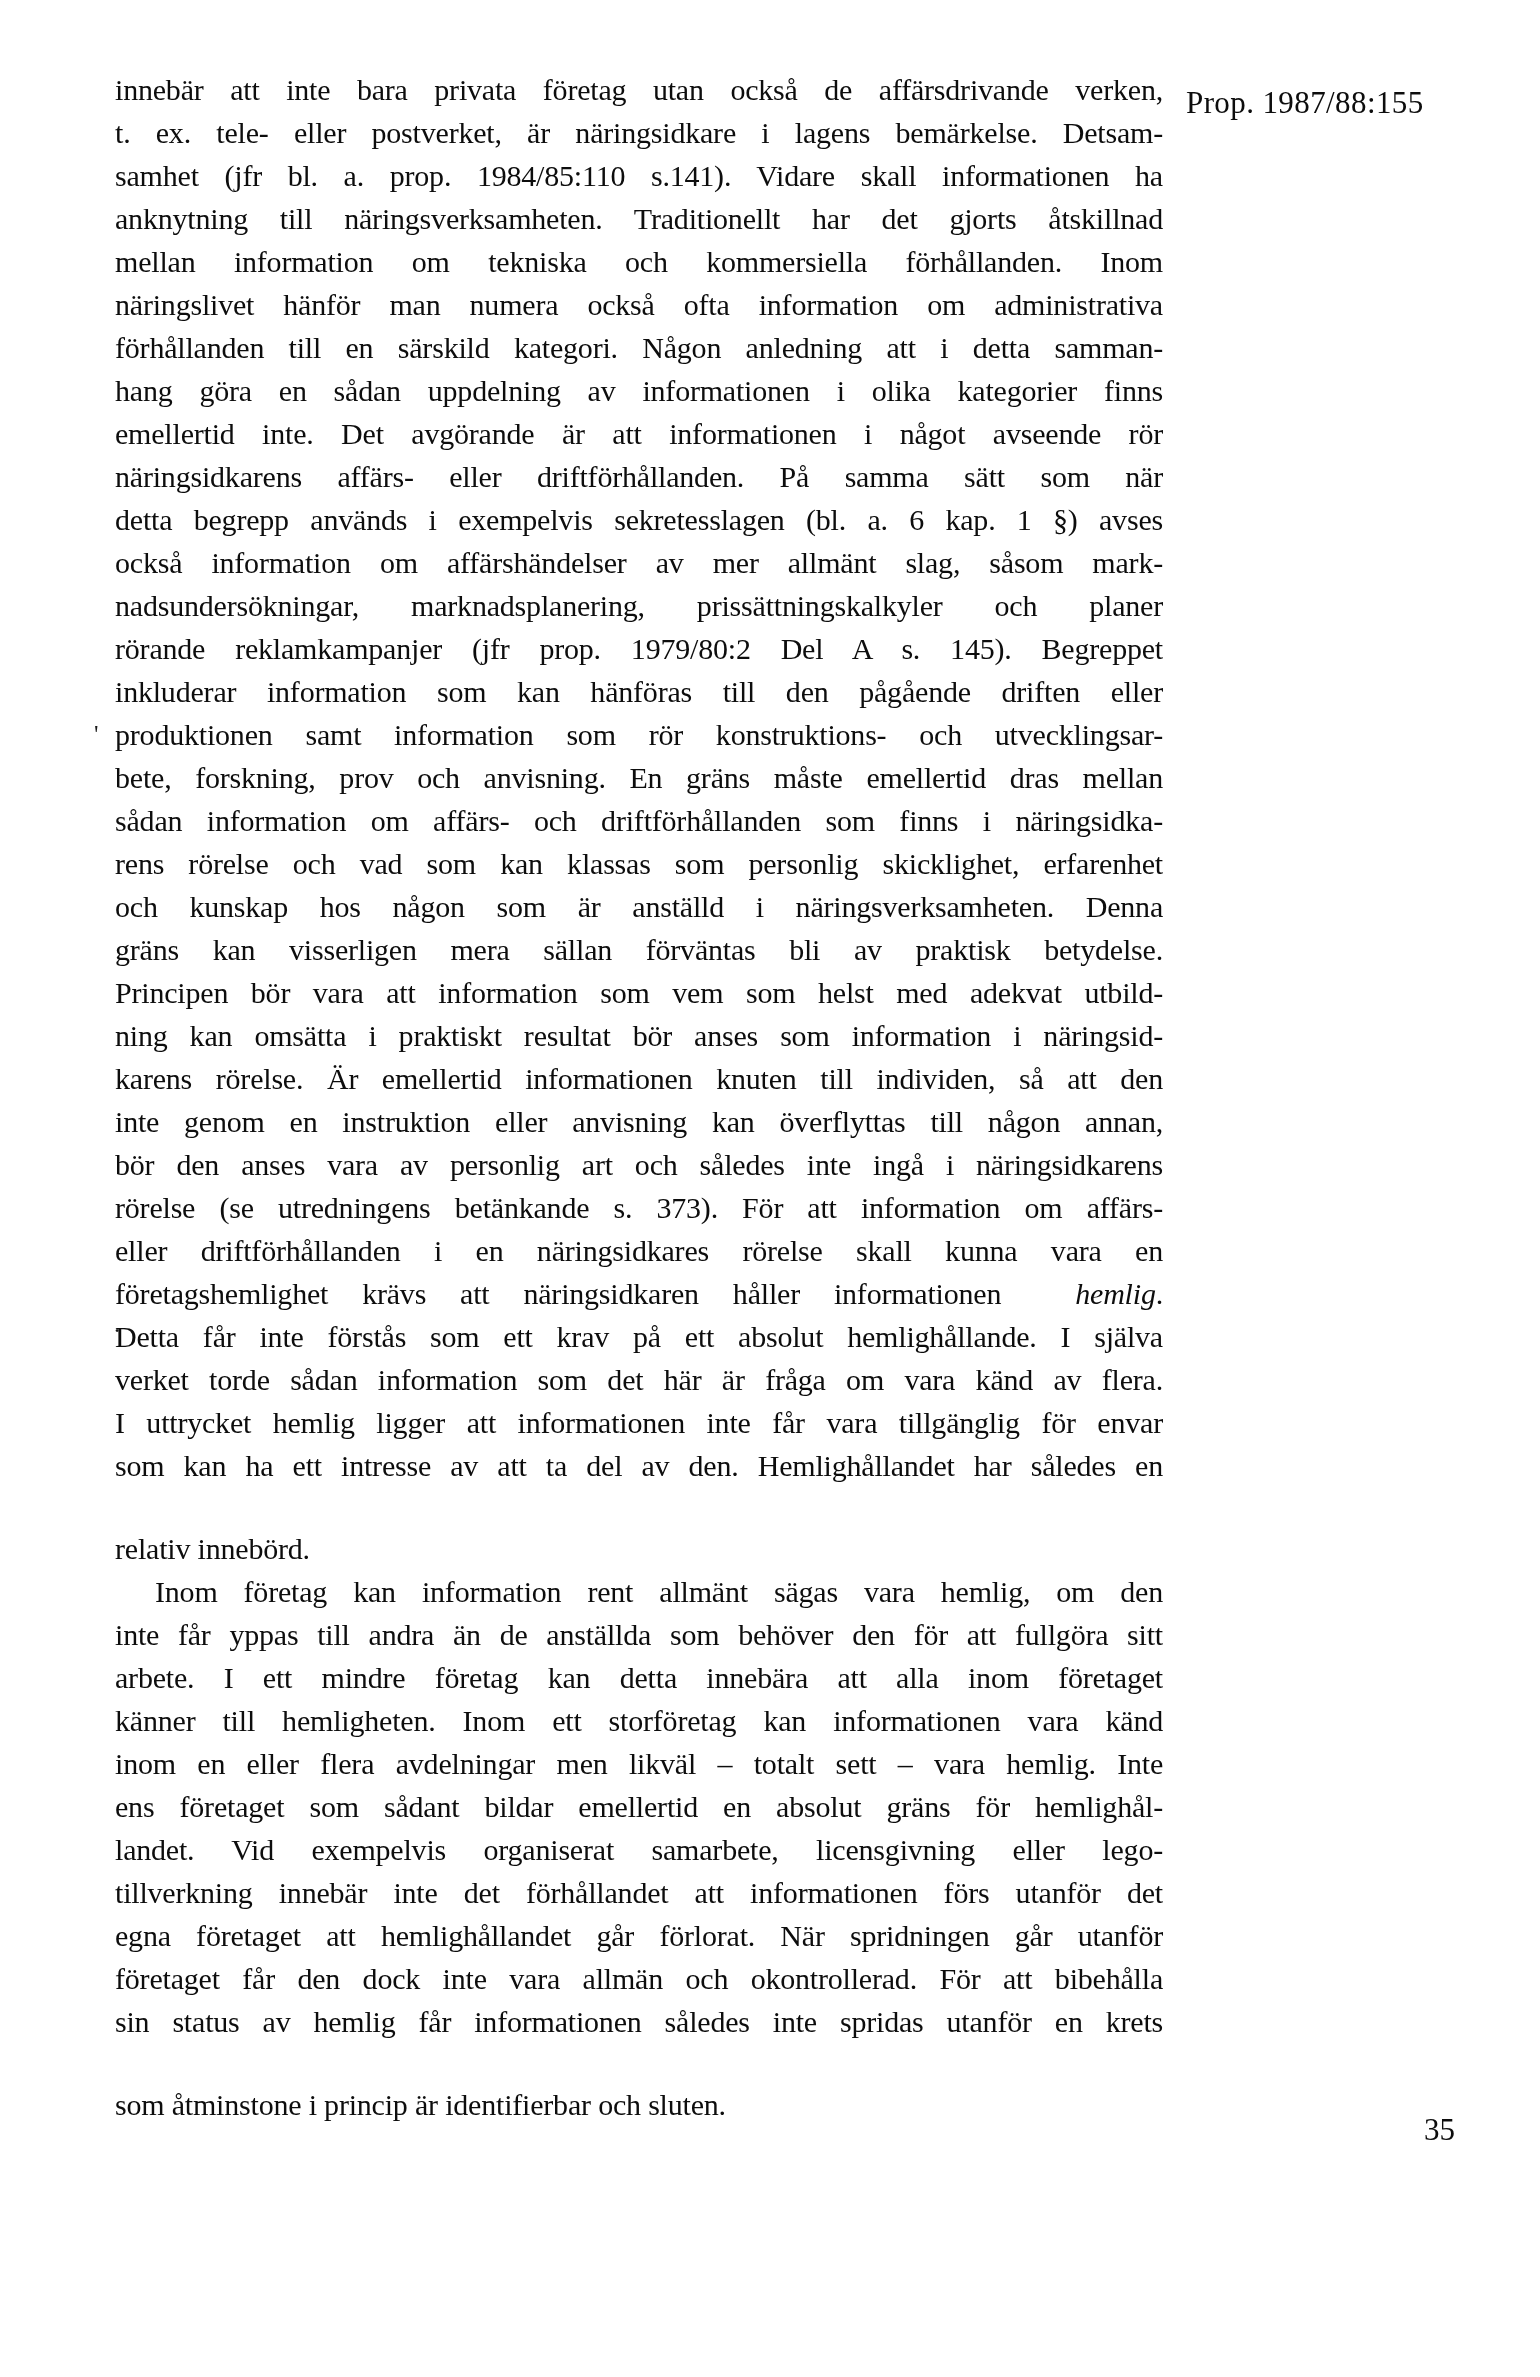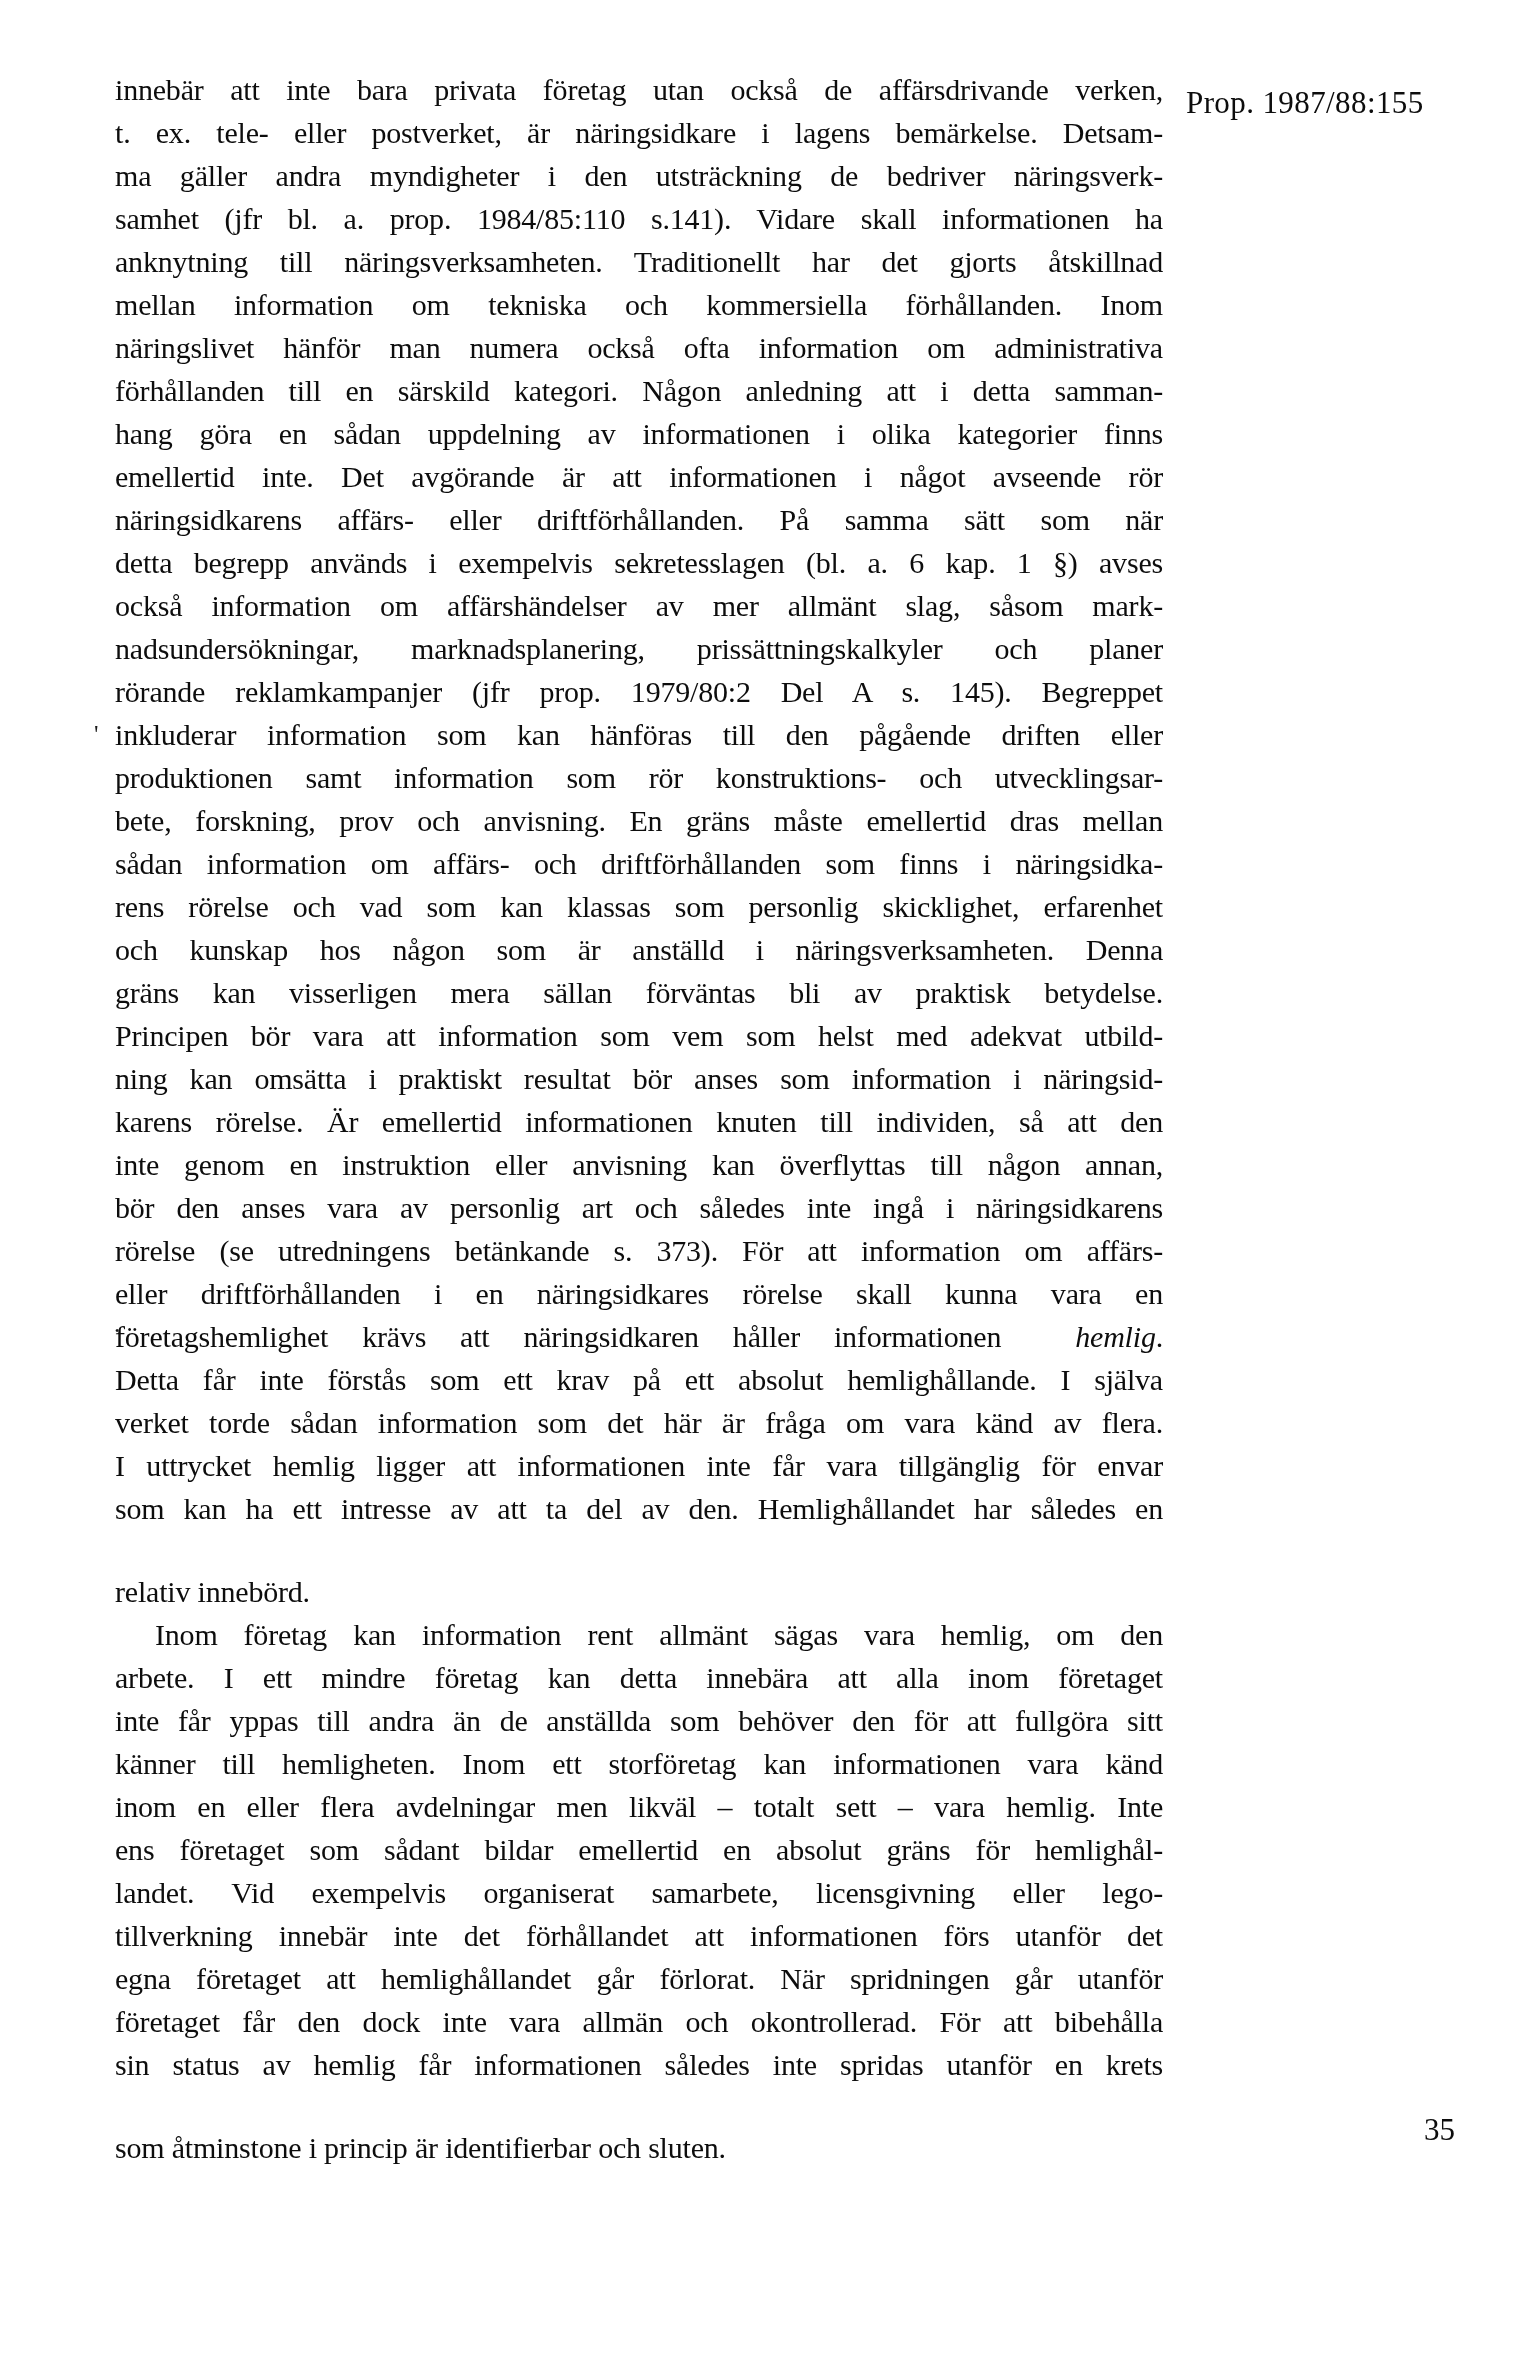--- a/index.html
+++ b/index.html
@@ -68,21 +68,20 @@
 </style>
 </head>
 <body>
 
 <div class="page">
   <div class="header-right">Prop. 1987/88:155</div>
 
   <div class="body-text" id="body-text">
       <div class="line"><span>innebär att inte bara privata företag utan också de affärsdrivande verken,</span></div>
       <div class="line"><span>t. ex. tele- eller postverket, är näringsidkare i lagens bemärkelse. Detsam-</span></div>
-      <div class="line"><span>ma gäller andra myndigheter i den utsträckning de bedriver näringsverk-</span></div>
       <div class="line"><span>samhet (jfr bl. a. prop. 1984/85:110 s.141). Vidare skall informationen ha</span></div>
       <div class="line"><span>anknytning till näringsverksamheten. Traditionellt har det gjorts åtskillnad</span></div>
       <div class="line"><span>mellan information om tekniska och kommersiella förhållanden. Inom</span></div>
       <div class="line"><span>näringslivet hänför man numera också ofta information om administrativa</span></div>
       <div class="line"><span>förhållanden till en särskild kategori. Någon anledning att i detta samman-</span></div>
       <div class="line"><span>hang göra en sådan uppdelning av informationen i olika kategorier finns</span></div>
       <div class="line"><span>emellertid inte. Det avgörande är att informationen i något avseende rör</span></div>
       <div class="line"><span>näringsidkarens affärs- eller driftförhållanden. På samma sätt som när</span></div>
       <div class="line"><span>detta begrepp används i exempelvis sekretesslagen (bl. a. 6 kap. 1 §) avses</span></div>
       <div class="line"><span>också information om affärshändelser av mer allmänt slag, såsom mark-</span></div>
@@ -102,22 +101,22 @@
       <div class="line"><span>bör den anses vara av personlig art och således inte ingå i näringsidkarens</span></div>
       <div class="line"><span>rörelse (se utredningens betänkande s. 373). För att information om affärs-</span></div>
       <div class="line"><span>eller driftförhållanden i en näringsidkares rörelse skall kunna vara en</span></div>
       <div class="line"><span>företagshemlighet krävs att näringsidkaren håller informationen </span><span class="italic">hemlig</span><span>.</span></div>
       <div class="line"><span>Detta får inte förstås som ett krav på ett absolut hemlighållande. I själva</span></div>
       <div class="line"><span>verket torde sådan information som det här är fråga om vara känd av flera.</span></div>
       <div class="line"><span>I uttrycket hemlig ligger att informationen inte får vara tillgänglig för envar</span></div>
       <div class="line"><span>som kan ha ett intresse av att ta del av den. Hemlighållandet har således en</span></div>
       <div class="line para-end"><span>relativ innebörd.</span></div>
       <div class="line indent"><span>Inom företag kan information rent allmänt sägas vara hemlig, om den</span></div>
+      <div class="line"><span>inte får yppas till andra än de anställda som behöver den för att fullgöra sitt</span></div>
       <div class="line"><span>arbete. I ett mindre företag kan detta innebära att alla inom företaget</span></div>
-      <div class="line"><span>inte får yppas till andra än de anställda som behöver den för att fullgöra sitt</span></div>
       <div class="line"><span>känner till hemligheten. Inom ett storföretag kan informationen vara känd</span></div>
       <div class="line"><span>inom en eller flera avdelningar men likväl – totalt sett – vara hemlig. Inte</span></div>
       <div class="line"><span>ens företaget som sådant bildar emellertid en absolut gräns för hemlighål-</span></div>
       <div class="line"><span>landet. Vid exempelvis organiserat samarbete, licensgivning eller lego-</span></div>
       <div class="line"><span>tillverkning innebär inte det förhållandet att informationen förs utanför det</span></div>
       <div class="line"><span>egna företaget att hemlighållandet går förlorat. När spridningen går utanför</span></div>
       <div class="line"><span>företaget får den dock inte vara allmän och okontrollerad. För att bibehålla</span></div>
       <div class="line"><span>sin status av hemlig får informationen således inte spridas utanför en krets</span></div>
       <div class="line para-end"><span>som åtminstone i princip är identifierbar och sluten.</span></div>
     </div>

